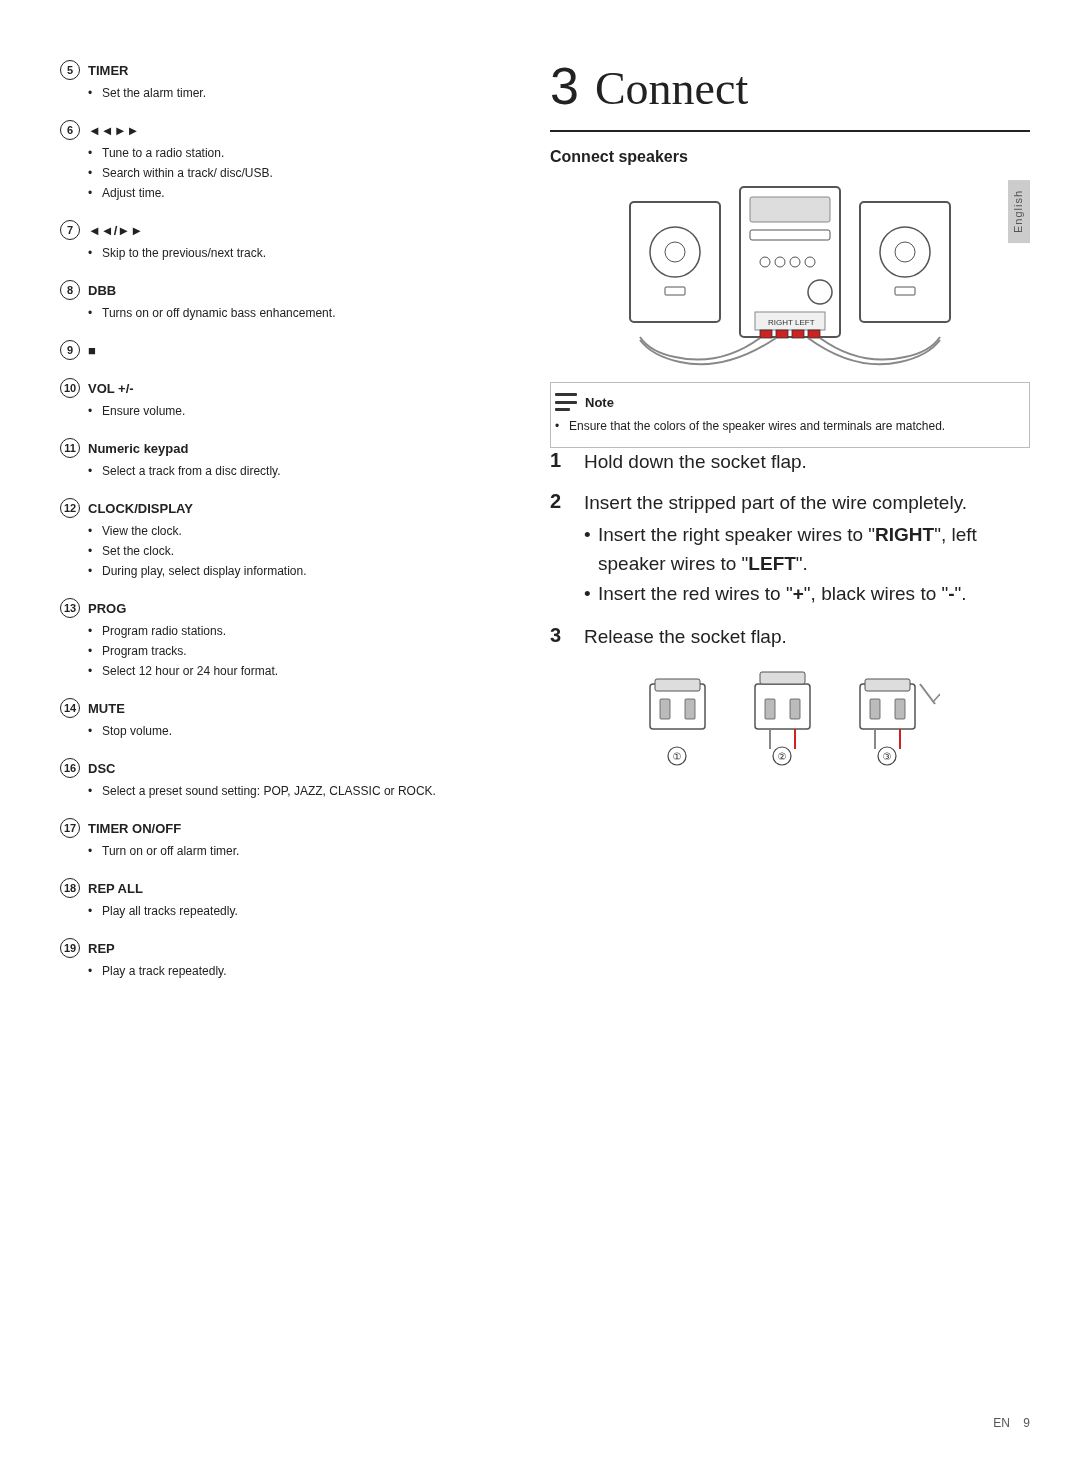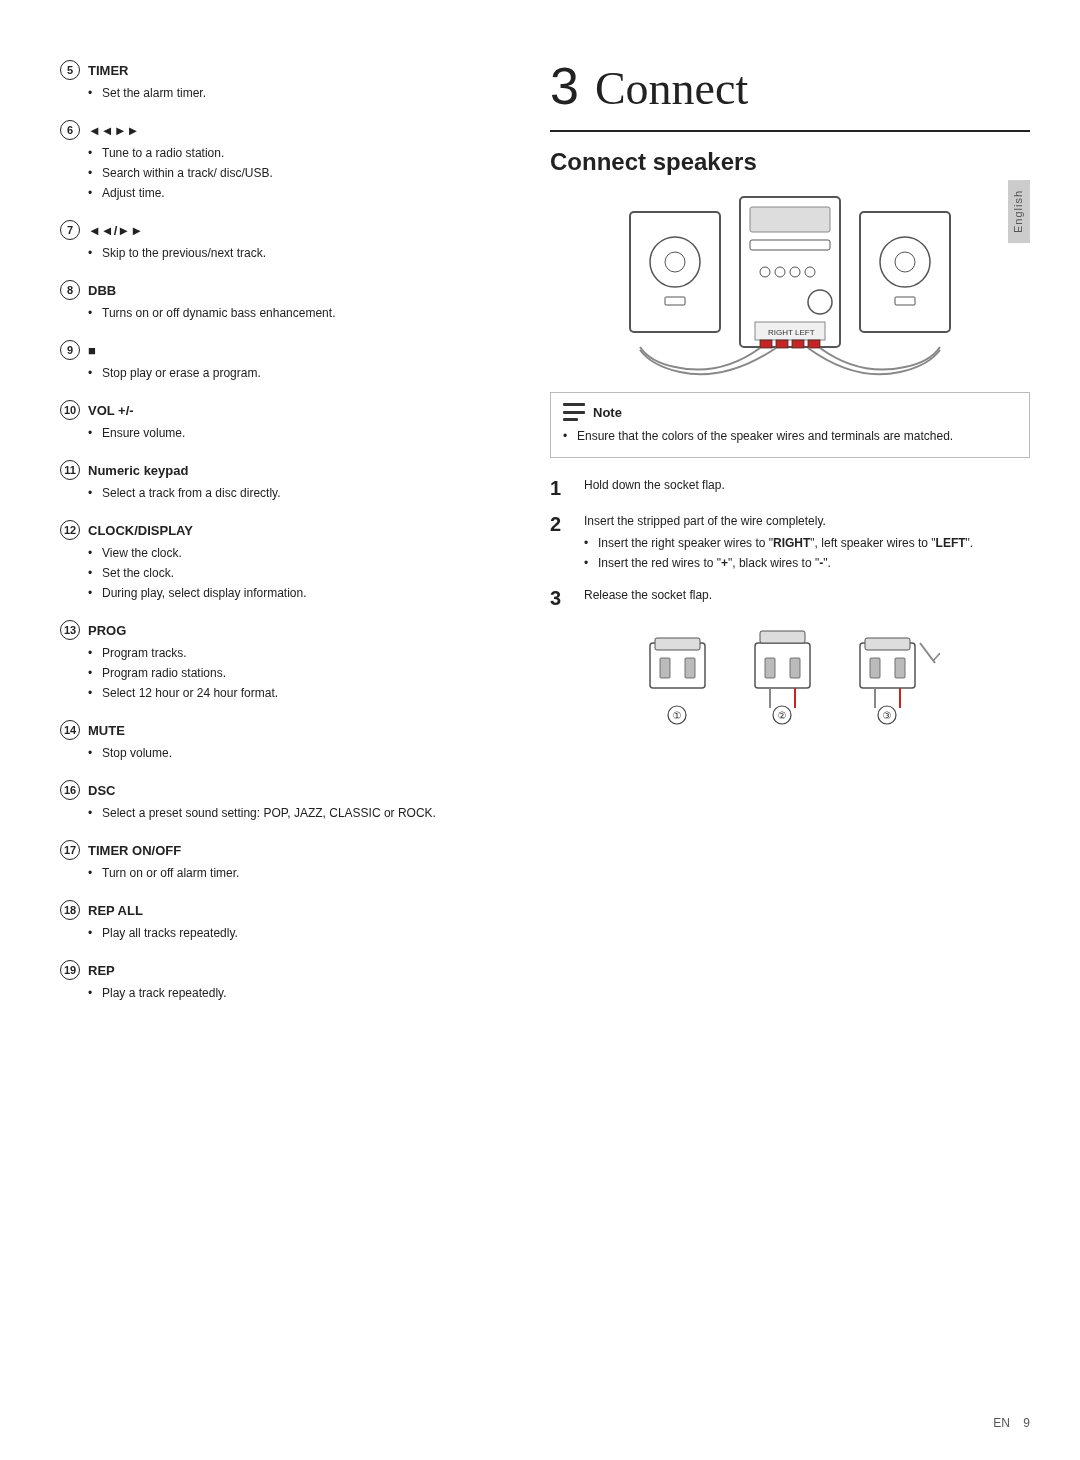--- a/index.html
+++ b/index.html
@@ -127,31 +127,30 @@
       margin-bottom: 8px;
     }
 
     .chapter-divider {
       border: none;
       border-top: 2px solid #222;
       margin-bottom: 16px;
     }
 
     .section-title {
-      font-size: 24px;
+      font-size: 16px;
       font-weight: bold;
       color: #222;
       margin-bottom: 16px;
     }
 
     
     .note-box {
       border: 1px solid #bbb;
-      padding: 10px 12px;
-      margin-bottom: 18px;
+      padding: 10px 4px;
       font-size: 12px;
     }
 
     .note-header {
       display: flex;
       align-items: center;
       gap: 8px;
       margin-bottom: 6px;
     }
 
@@ -211,21 +210,21 @@
     }
 
     .step-num {
       font-size: 20px;
       font-weight: bold;
       min-width: 22px;
       line-height: 1.2;
     }
 
     .step-content {
-      font-size: 12px;
+      font-size: 19px;
       line-height: 1.5;
     }
 
     .step-sub-bullets {
       list-style: none;
       margin-top: 4px;
     }
 
     .step-sub-bullets li {
       position: relative;
@@ -308,23 +307,20 @@
           </div>
           <ul class="item-bullets">
             <li>Turns on or off dynamic bass enhancement.</li>
           </ul>
         </div>
         <div class="item">
           <div class="item-header">
             <span class="item-number">9</span>
             <span class="item-title">■</span>
           </div>
-          <ul class="item-bullets">
-            <li>Stop play or erase a program.</li>
-          </ul>
         </div>
         <div class="item">
           <div class="item-header">
             <span class="item-number">10</span>
             <span class="item-title">VOL +/-</span>
           </div>
           <ul class="item-bullets">
             <li>Ensure volume.</li>
           </ul>
         </div>
@@ -347,22 +343,22 @@
             <li>Set the clock.</li>
             <li>During play, select display information.</li>
           </ul>
         </div>
         <div class="item">
           <div class="item-header">
             <span class="item-number">13</span>
             <span class="item-title">PROG</span>
           </div>
           <ul class="item-bullets">
+            <li>Program radio stations.</li>
             <li>Program tracks.</li>
-            <li>Program radio stations.</li>
             <li>Select 12 hour or 24 hour format.</li>
           </ul>
         </div>
         <div class="item">
           <div class="item-header">
             <span class="item-number">14</span>
             <span class="item-title">MUTE</span>
           </div>
           <ul class="item-bullets">
             <li>Stop volume.</li>

